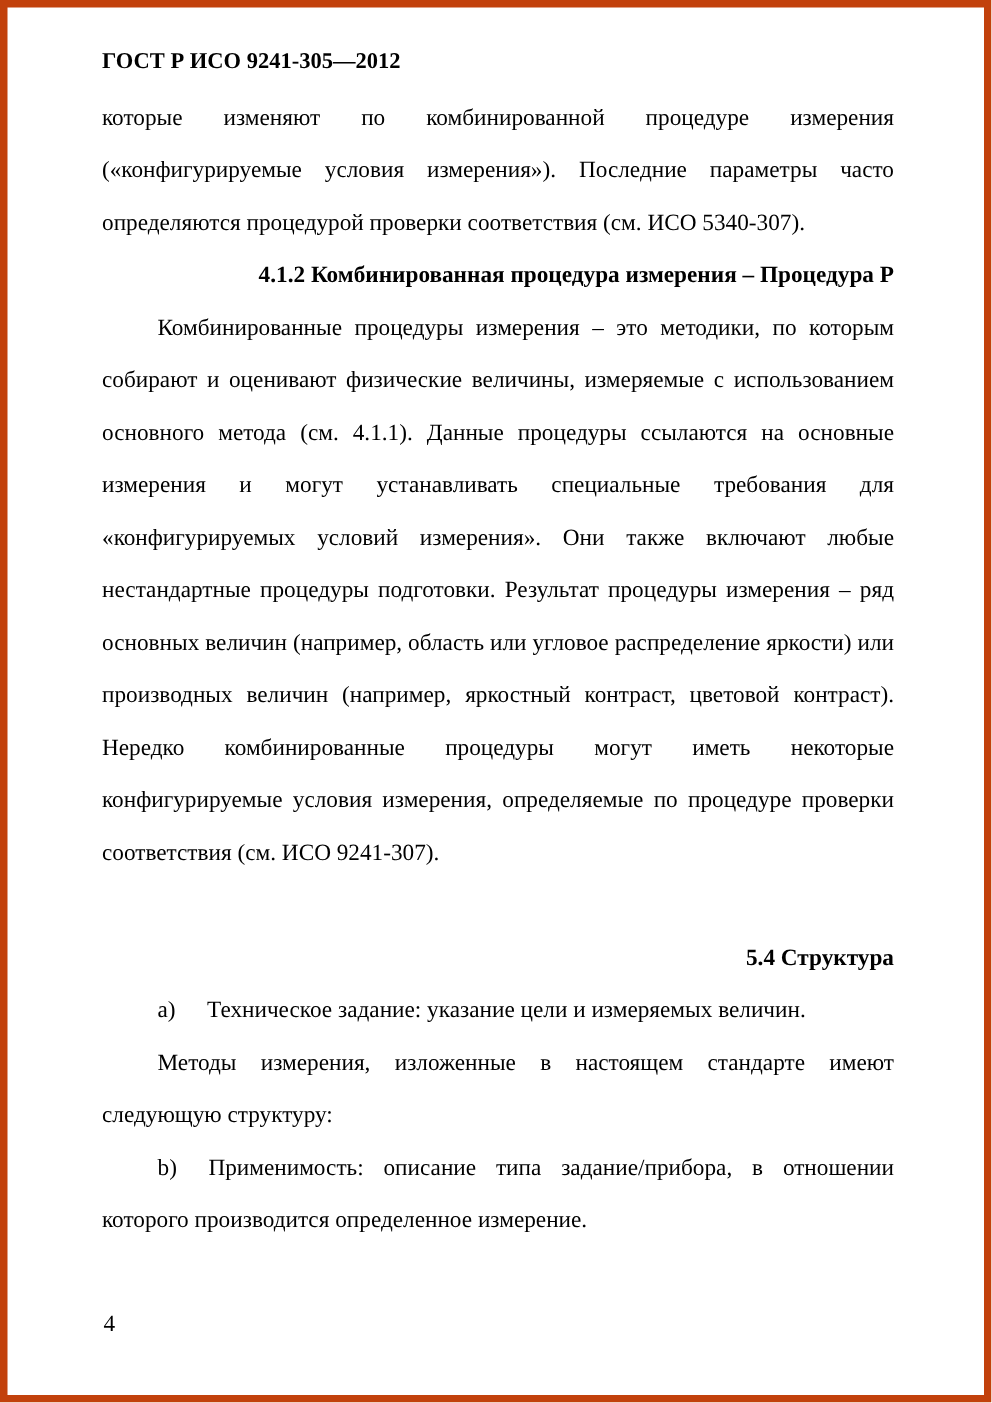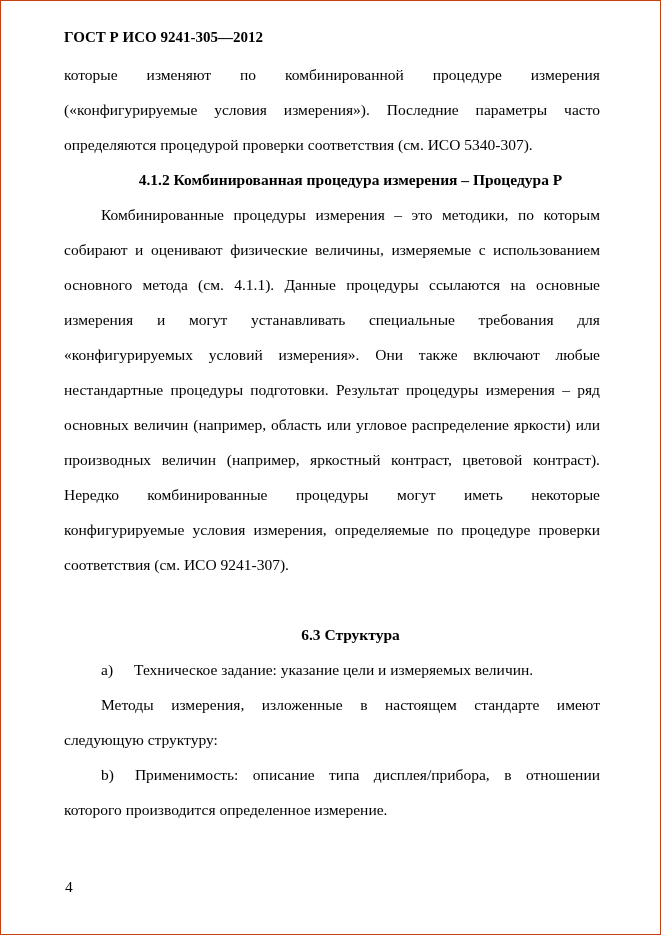--- a/index.html
+++ b/index.html
@@ -6,21 +6,21 @@
   html, body { background: #ffffff; }
   body {
     font-family: "Liberation Serif", "DejaVu Serif", serif;
     color: #000000;
   }
   .page {
     position: relative;
     width: 661px;
     height: 935px;
     background: #ffffff;
-    border: 1px solid #c2410c;
+    border: 5px solid #c2410c;
     overflow: hidden;
   }
   .content {
     position: absolute;
     top: 25px;
     left: 63px;
     right: 60px;
     font-size: 15.5px;
     line-height: 35px;
   }
@@ -31,21 +31,21 @@
     margin-bottom: 9px;
     text-align: left;
   }
   p.body {
     text-align: justify;
   }
   p.indent { text-indent: 37px; }
   p.heading {
     font-weight: bold;
     text-indent: 37px;
-    text-align: center;
+    text-align: right;
   }
   .space-before { margin-top: 35px; }
   .list-marker {
     padding-right: 21px;
   }
   .page-number {
     position: absolute;
     left: 64px;
     bottom: 38px;
     font-size: 15.5px;
@@ -59,24 +59,24 @@
   <div class="content">
 
     <div class="doc-header">ГОСТ Р ИСО 9241-305—2012</div>
 
     <p class="body">которые изменяют по комбинированной процедуре измерения («конфигурируемые условия измерения»). Последние параметры часто определяются процедурой проверки соответствия (см. ИСО 5340-307).</p>
 
     <p class="heading">4.1.2 Комбинированная процедура измерения – Процедура P</p>
 
     <p class="body indent">Комбинированные процедуры измерения – это методики, по которым собирают и оценивают физические величины, измеряемые с использованием основного метода (см. 4.1.1). Данные процедуры ссылаются на основные измерения и могут устанавливать специальные требования для «конфигурируемых условий измерения». Они также включают любые нестандартные процедуры подготовки. Результат процедуры измерения – ряд основных величин (например, область или угловое распределение яркости) или производных величин (например, яркостный контраст, цветовой контраст). Нередко комбинированные процедуры могут иметь некоторые конфигурируемые условия измерения, определяемые по процедуре проверки соответствия (см. ИСО 9241-307).</p>
 
-    <p class="heading space-before">6.3 Структура</p>
+    <p class="heading space-before">5.4 Структура</p>
 
     <p class="body indent"><span class="list-marker">a)</span><span>Техническое задание: указание цели и измеряемых величин.</span></p>
 
     <p class="body indent">Методы измерения, изложенные в настоящем стандарте имеют следующую структуру:</p>
 
-    <p class="body indent"><span class="list-marker">b)</span><span>Применимость: описание типа дисплея/прибора, в отношении которого производится определенное измерение.</span></p>
+    <p class="body indent"><span class="list-marker">b)</span><span>Применимость: описание типа задание/прибора, в отношении которого производится определенное измерение.</span></p>
 
   </div>
 
   <div class="page-number">4</div>
 </div>
 
 </body></html>

